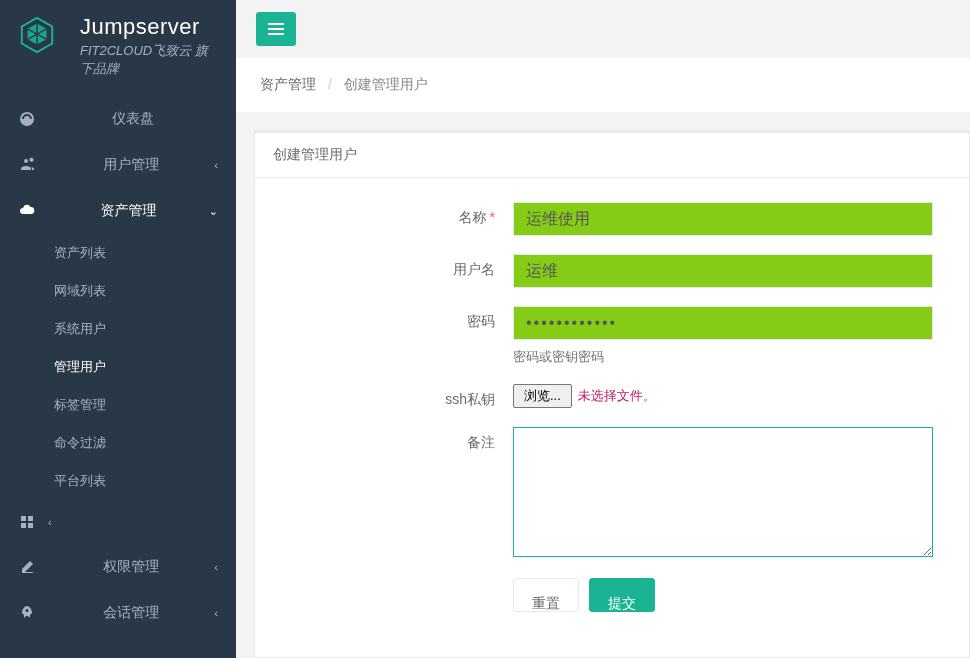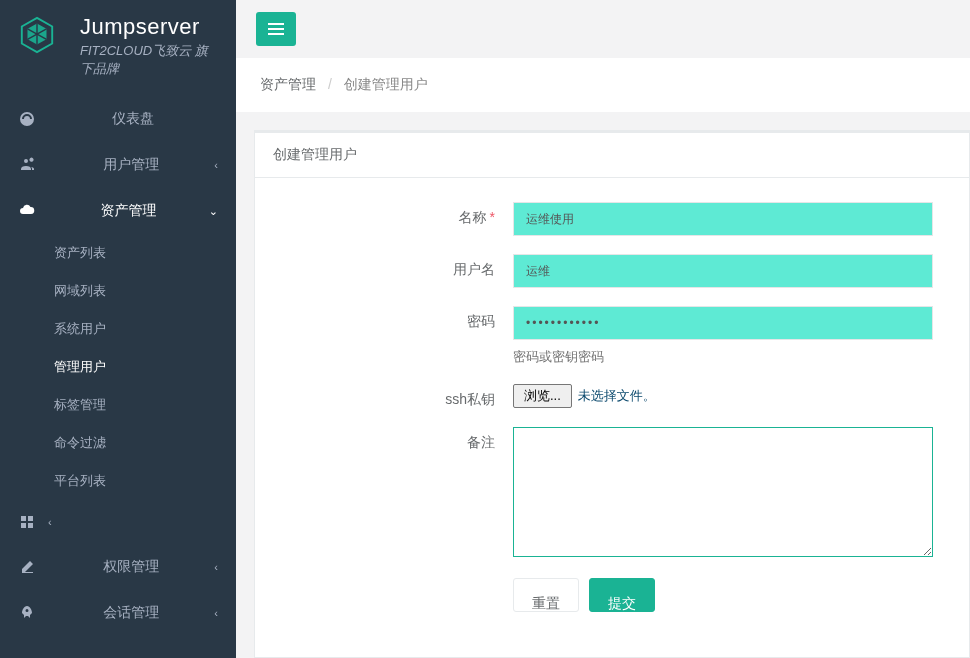--- a/index.html
+++ b/index.html
@@ -119,42 +119,42 @@
       font-size: 14px;
     }
     .form-label .req { color: #ed5565; margin-left: 3px; }
     .form-field { flex: 1; }
     .form-input {
       width: 100%;
       max-width: 420px;
       height: 34px;
       border: 1px solid #e5e6e7;
       padding: 6px 12px;
-      font-size: 12px;
+      font-size: 16px;
       color: #555;
-      background: #5eead4;
+      background: #84cc16;
       font-family: inherit;
     }
     .form-help {
       color: #737373;
       font-size: 13px;
       margin-top: 8px;
     }
     .file-row { display: flex; align-items: center; gap: 6px; }
     .file-btn {
       border: 1px solid #767676;
       background: #efefef;
       padding: 2px 10px;
       font-size: 13px;
       cursor: pointer;
       border-radius: 2px;
       font-family: inherit;
       text-align: center;
     }
-    .file-status { font-size: 13px; color: #0c4a6e; }
+    .file-status { font-size: 13px; color: #be185d; }
     .form-textarea {
       width: 100%;
       max-width: 420px;
       height: 130px;
       border: 1px solid #1ab394;
       padding: 6px 12px;
       font-size: 14px;
       resize: vertical;
       font-family: inherit;
     }

